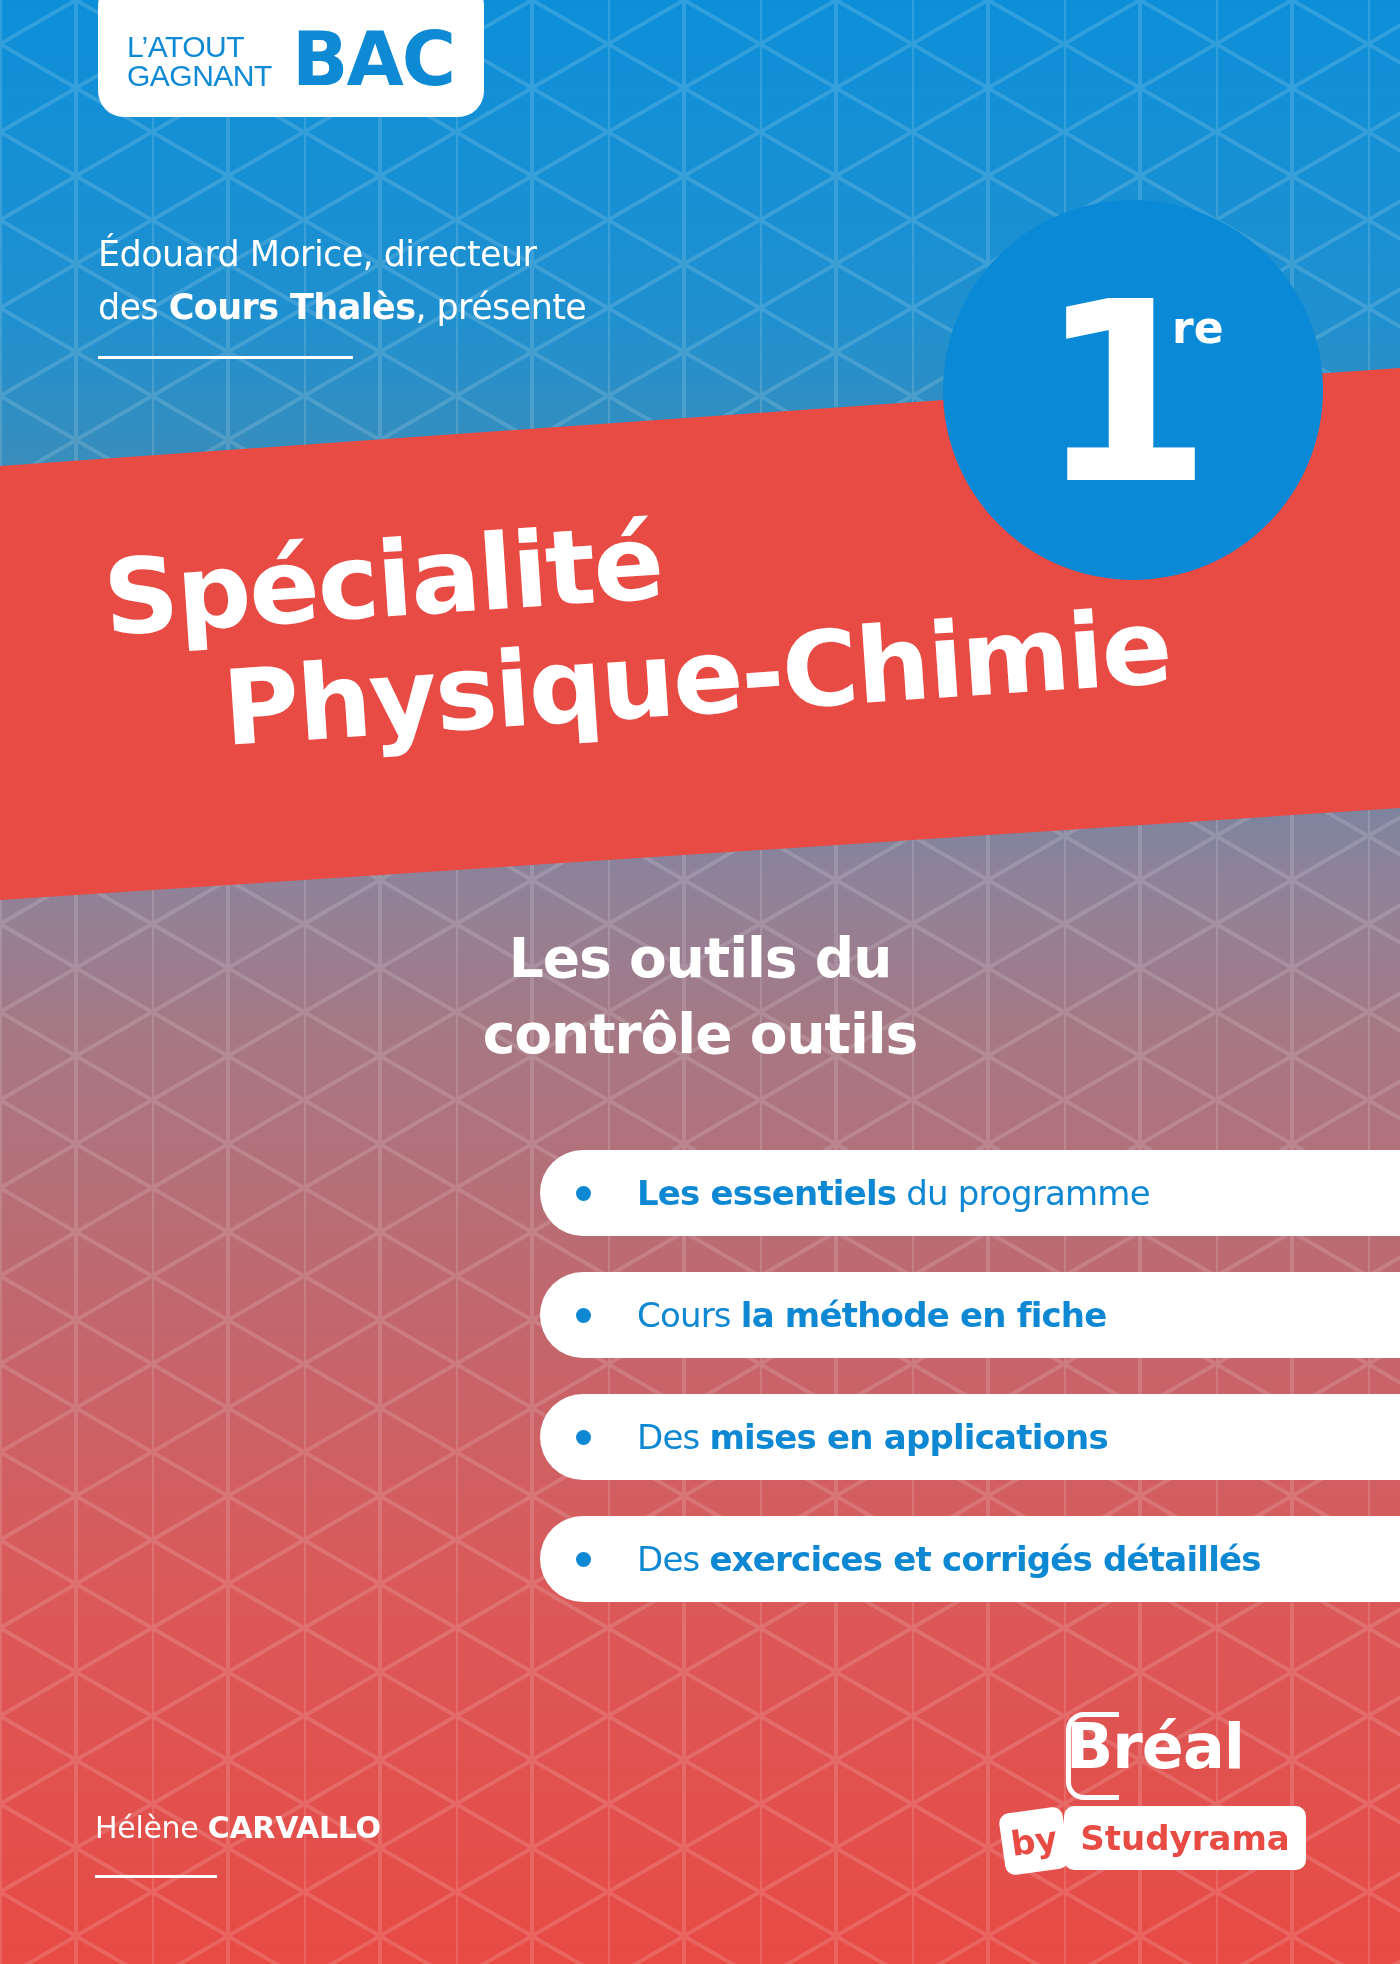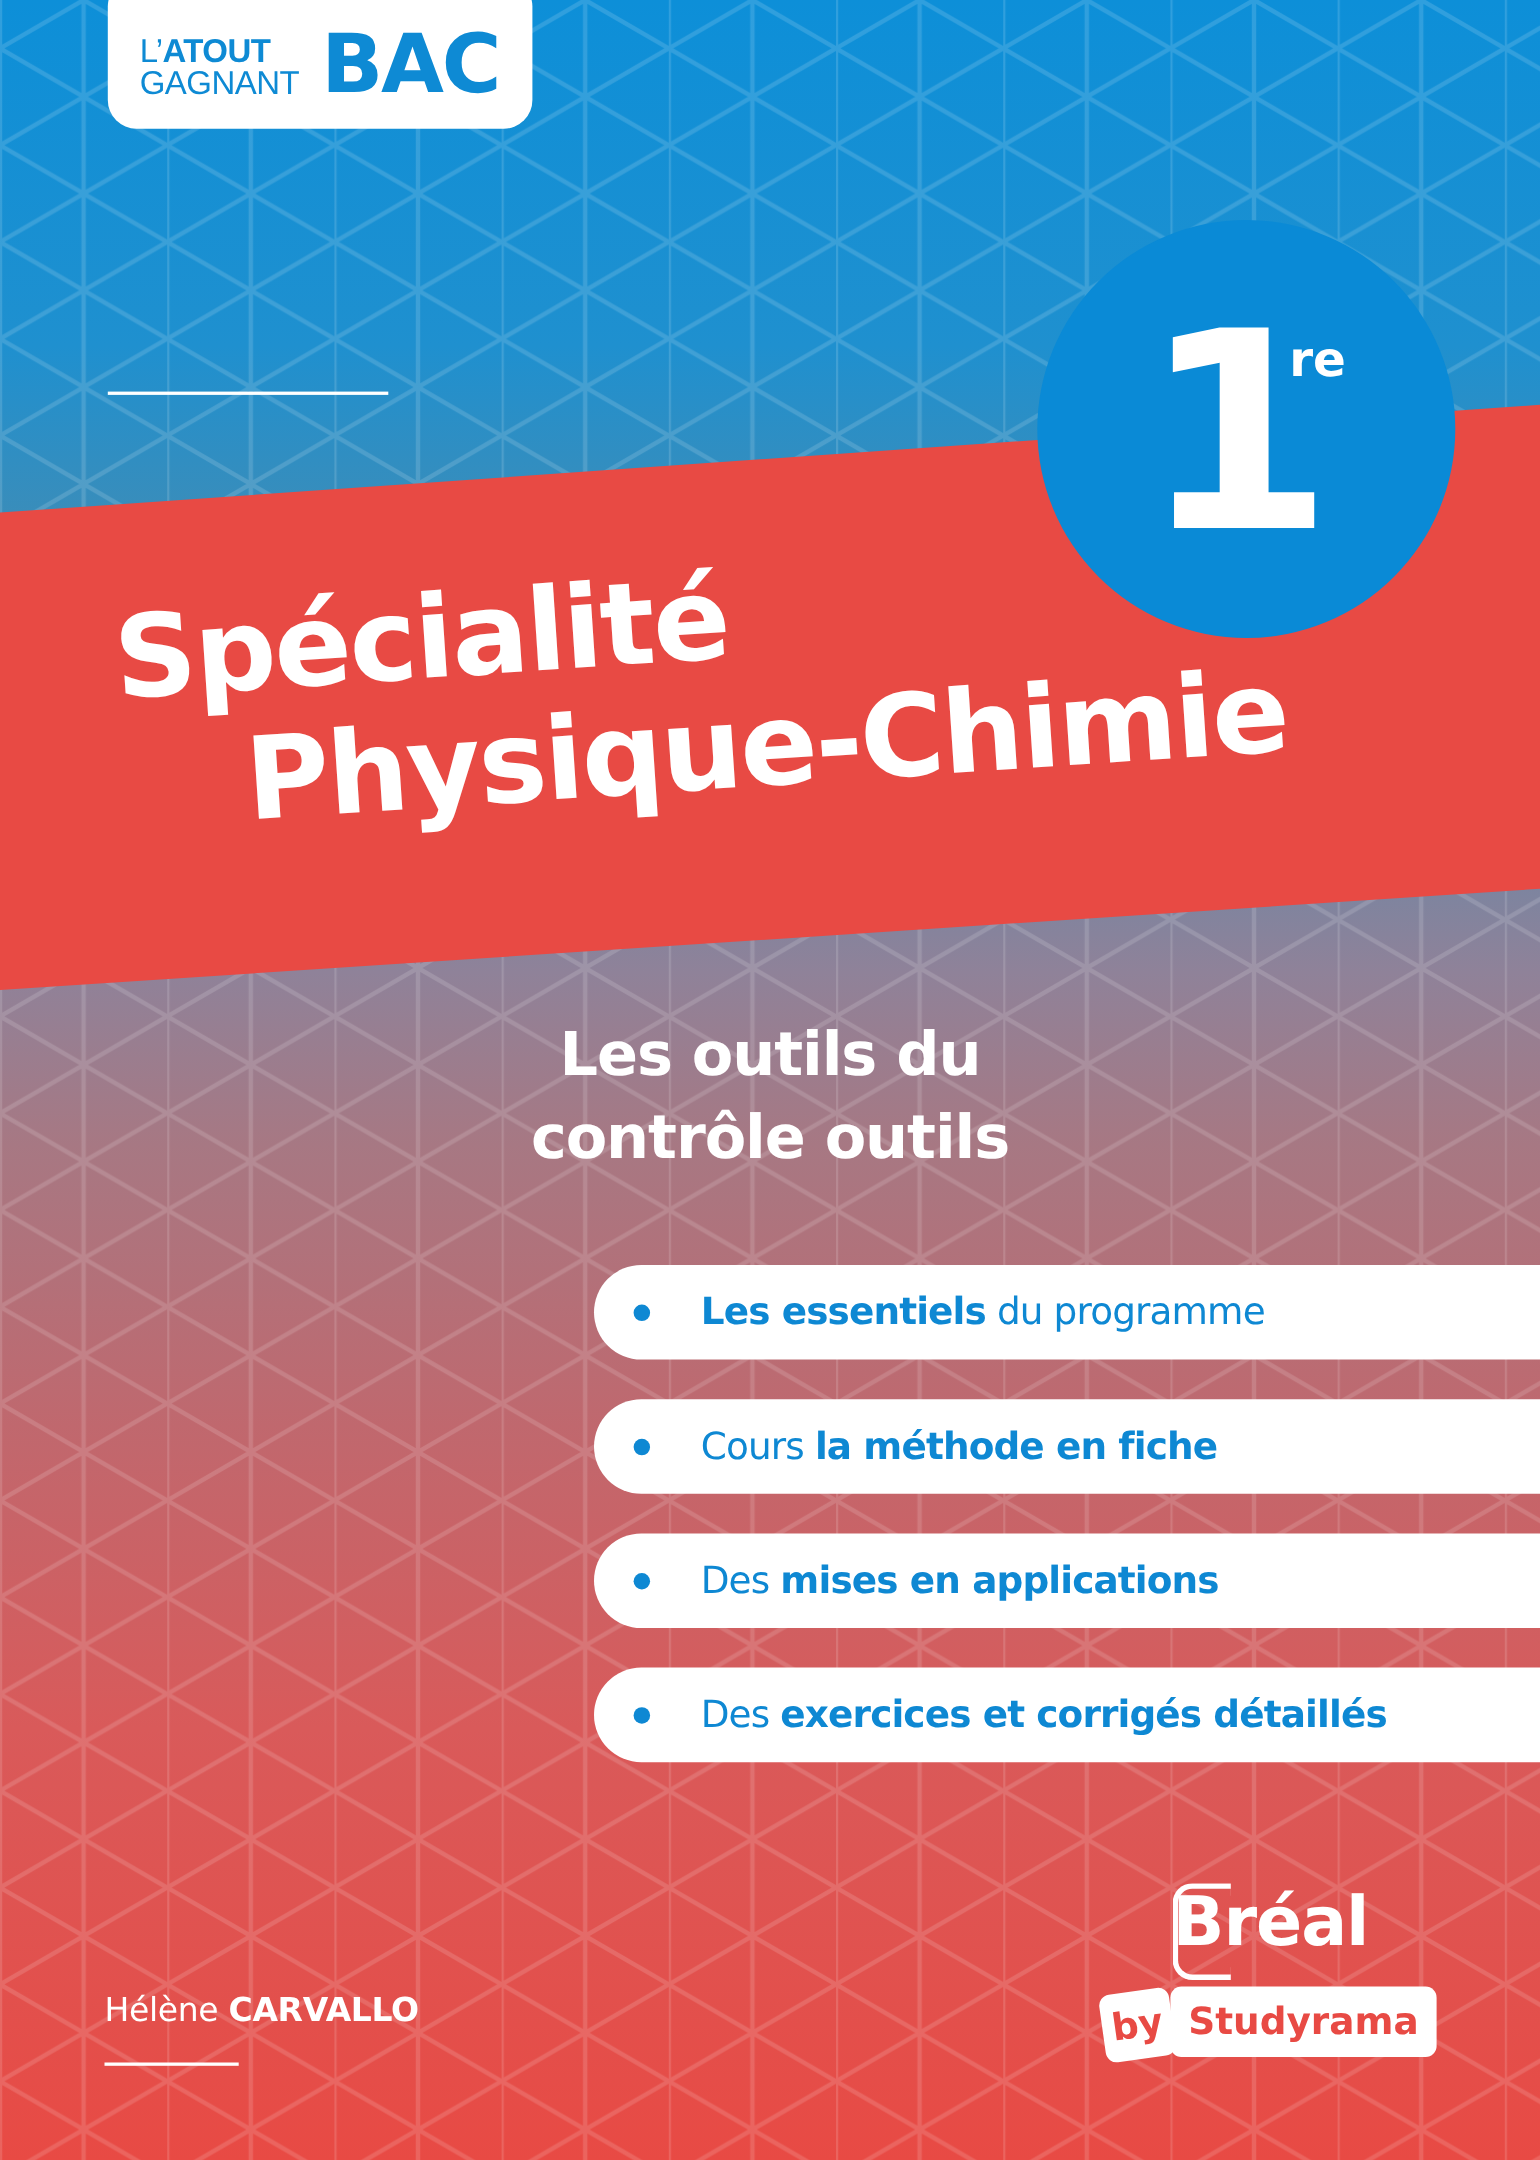--- a/index.html
+++ b/index.html
@@ -11,21 +11,21 @@
   .pattern { position: absolute; left: 0; top: 0; width: 1400px; height: 1964px; }
   
   .logo-box {
     position: absolute; left: 98px; top: -20px; width: 386px; height: 137px;
     background: #ffffff; border-radius: 26px;
   }
   .logo-small {
     position: absolute; left: 127px; top: 32px; color: #0e8ad4;
     font-family: "Liberation Sans", sans-serif; font-size: 30px; line-height: 29px; letter-spacing: -0.5px;
   }
-  .logo-small .l1 b { font-weight: bold; }
+  .logo-small .l1 b { font-weight: normal; }
   .logo-small .l1 span, .logo-small .l2 { font-weight: normal; }
   .logo-big {
     position: absolute; left: 292px; top: 22px; color: #0e8ad4;
     font-family: "DejaVu Sans", sans-serif; font-weight: bold; font-size: 74px; line-height: 74px; letter-spacing: -2px;
   }
   
   .presenter {
     position: absolute; left: 98px; top: 228px; color: #ffffff;
     font-family: "DejaVu Sans", sans-serif; font-size: 35px; line-height: 53px; letter-spacing: -0.6px;
   }
@@ -112,20 +112,24 @@
     <polygon points="0,466 1400,368 1400,808 0,900" fill="#e84a44"></polygon>
   </svg>
 
   <div class="logo-box"></div>
   <div class="logo-small">
     <div class="l1"><span>L’</span><b>ATOUT</b></div>
     <div class="l2">GAGNANT</div>
   </div>
   <div class="logo-big">BAC</div>
 
+  <div class="presenter">
+    <div>Édouard Morice, directeur</div>
+    <div><span>des </span><b>Cours Thalès</b><span>, présente</span></div>
+  </div>
   <div class="rule" style="left:98px; top:356px; width:255px;"></div>
 
   <div class="grade-circle"></div>
   <div class="grade-num">1</div>
   <div class="grade-sup">re</div>
 
   <div class="title">
     <div class="t1">Spécialité</div>
     <div class="t2">Physique-Chimie</div>
   </div>

